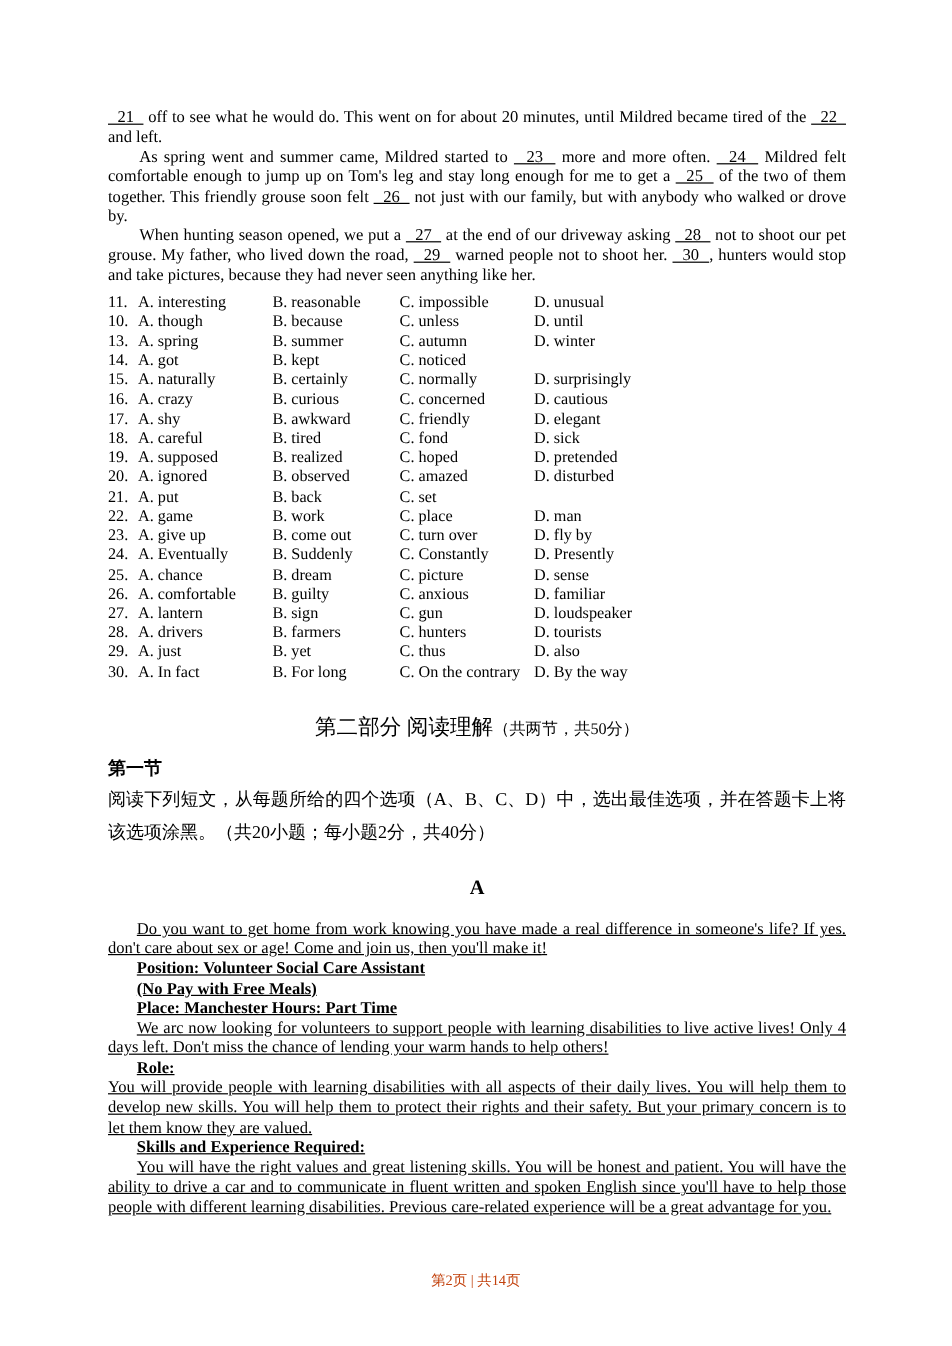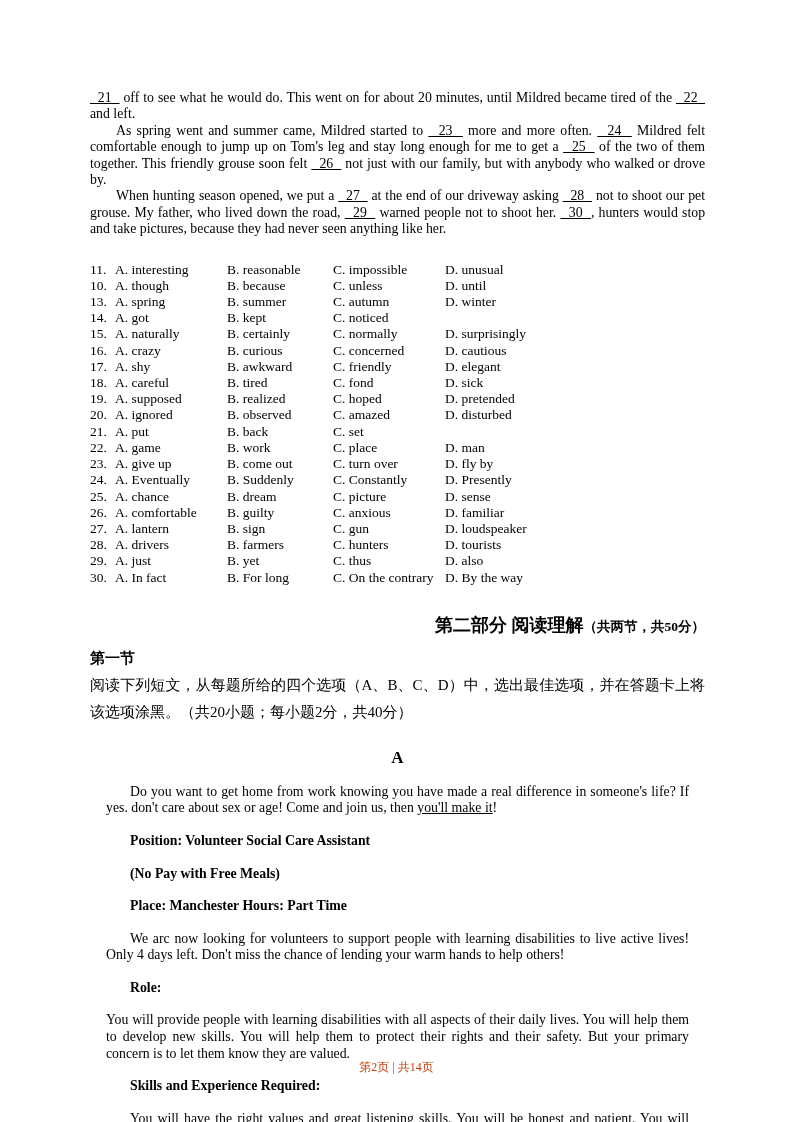--- a/index.html
+++ b/index.html
@@ -8,34 +8,34 @@
   .page {
     width: 793px; height: 1122px; background: #fff; position: relative;
     padding: 90px 88px 4px 90px; overflow: hidden; margin: 0 auto;
   }
   
   .cloze-passage p { margin: 0; font-size: 13.8px; line-height: 16.4px; text-align: justify; }
   p.indent { text-indent: 26px; }
   .bold { font-weight: bold; }
   .u { text-decoration: underline; }
   
-  .questions { margin-top: 24px; }
+  .questions { margin-top: 6px; }
   .qrow {
     display: grid; grid-template-columns: 25px 112px 106px 112px 1fr;
     font-size: 13.5px; line-height: 16.2px;
   }
   .qrow span { white-space: nowrap; }
   
-  .section-title { text-align: right; margin: 24px 0 0 0; font-weight: bold; }
+  .section-title { text-align: center; margin: 24px 0 0 0; font-weight: normal; }
   .st-main { font-size: 18px; }
   .st-sub { font-size: 13.5px; }
   .subsection { margin-top: 12px; font-size: 15px; font-weight: bold; }
   .instructions { margin-top: 4px; font-size: 15px; font-weight: normal; line-height: 27px; text-align: justify; }
   .passage-label { text-align: center; font-size: 17px; font-weight: bold; margin: 22px 0 16px 0; }
-  .passage p { margin: 16px; font-size: 13.8px; line-height: 16.6px; text-align: justify; }
+  .passage p { margin: 0; font-size: 13.8px; line-height: 16.6px; text-align: justify; text-decoration: underline; }
   .passage p.indent { text-indent: 24px; }
   
   .footer {
     position: absolute; left: 0; right: 0; bottom: 46px;
     text-align: center; font-size: 12px; color: #c2410c;
   }
 </style>
 </head>
 <body>
 

